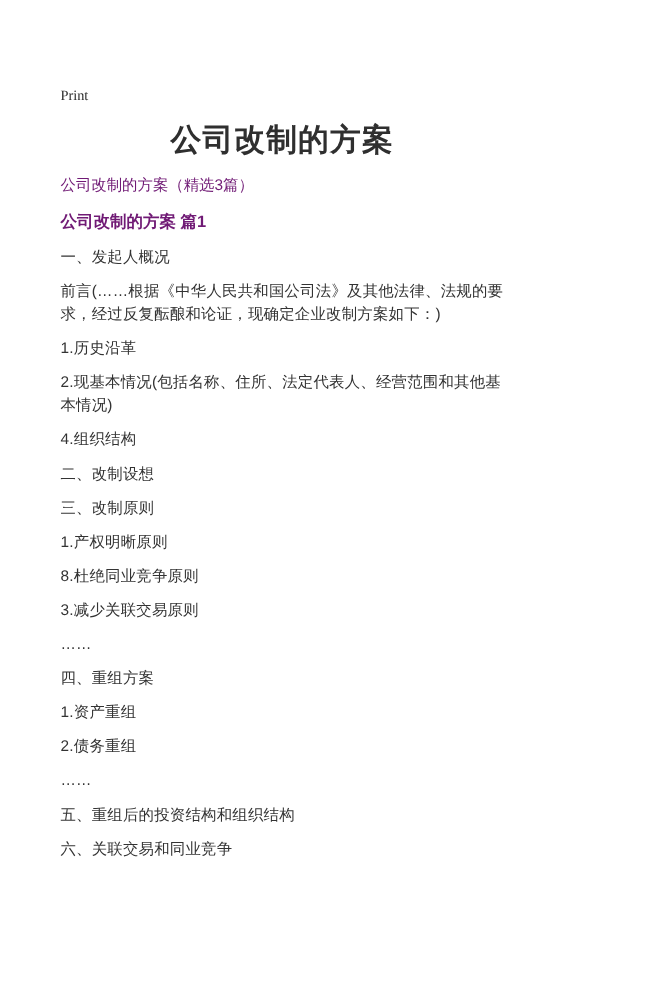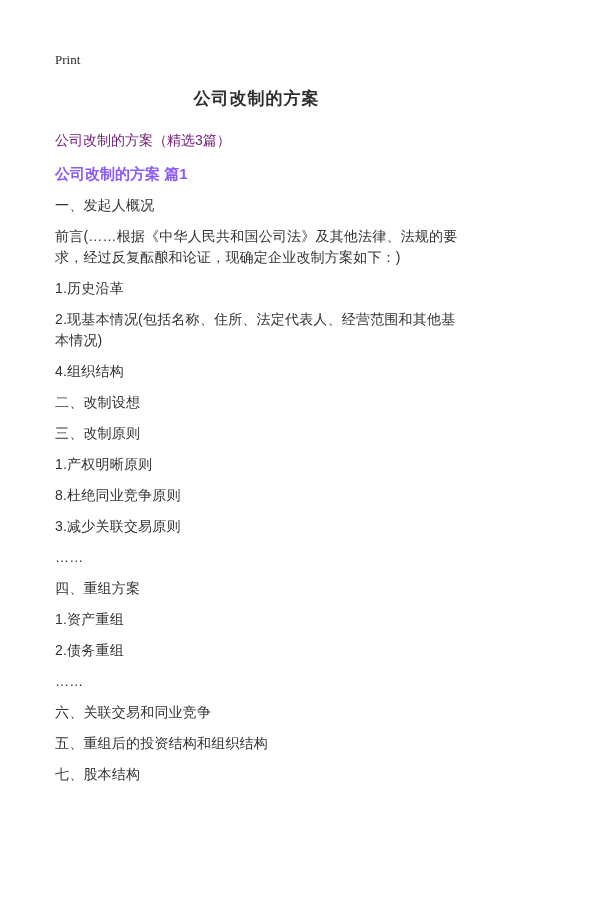--- a/index.html
+++ b/index.html
@@ -11,51 +11,51 @@
     height: 899px;
     background: #ffffff;
     font-family: "Liberation Sans", sans-serif;
     color: #333333;
     overflow: hidden;
   }
   .page {
     box-sizing: border-box;
     width: 512px;
     height: 899px;
-    padding: 50px 54px 0 55px;
+    padding: 78px 54px 0 55px;
   }
   .print-link {
     font-family: "Liberation Serif", serif;
     font-size: 13px;
     color: #2b2b2b;
     margin: 0;
     cursor: pointer;
     display: inline-block;
   }
   .doc-title {
     text-align: center;
-    font-size: 17px;
+    font-size: 28px;
     font-weight: bold;
     color: #2f2f2f;
     margin: 16px 0 0 0;
     line-height: 29px;
     letter-spacing: 1px;
   }
   .subtitle {
     font-size: 14px;
     line-height: 21px;
     margin: 17px 0 0 0;
     color: #701a75;
   }
   .section-heading {
     font-size: 15px;
     font-weight: bold;
     line-height: 22px;
     margin: 12px 0 4px 0;
-    color: #8b5cf6;
+    color: #701a75;
   }
   .doc-body p {
     font-size: 14px;
     line-height: 21px;
     margin: 10px 0 0 0;
     color: #333333;
     letter-spacing: 0.2px;
   }
 </style>
 </head>
@@ -97,20 +97,19 @@
       <p>……</p>
 
       <p>四、重组方案</p>
 
       <p>1.资产重组</p>
 
       <p>2.债务重组</p>
 
       <p>……</p>
 
+      <p>五、重组后的投资结构和组织结构</p>
+
       <p>六、关联交易和同业竞争</p>
 
-      <p>五、重组后的投资结构和组织结构</p>
-
-      <p>七、股本结构</p>
     </div>
 
 </div>
 
 </body></html>

